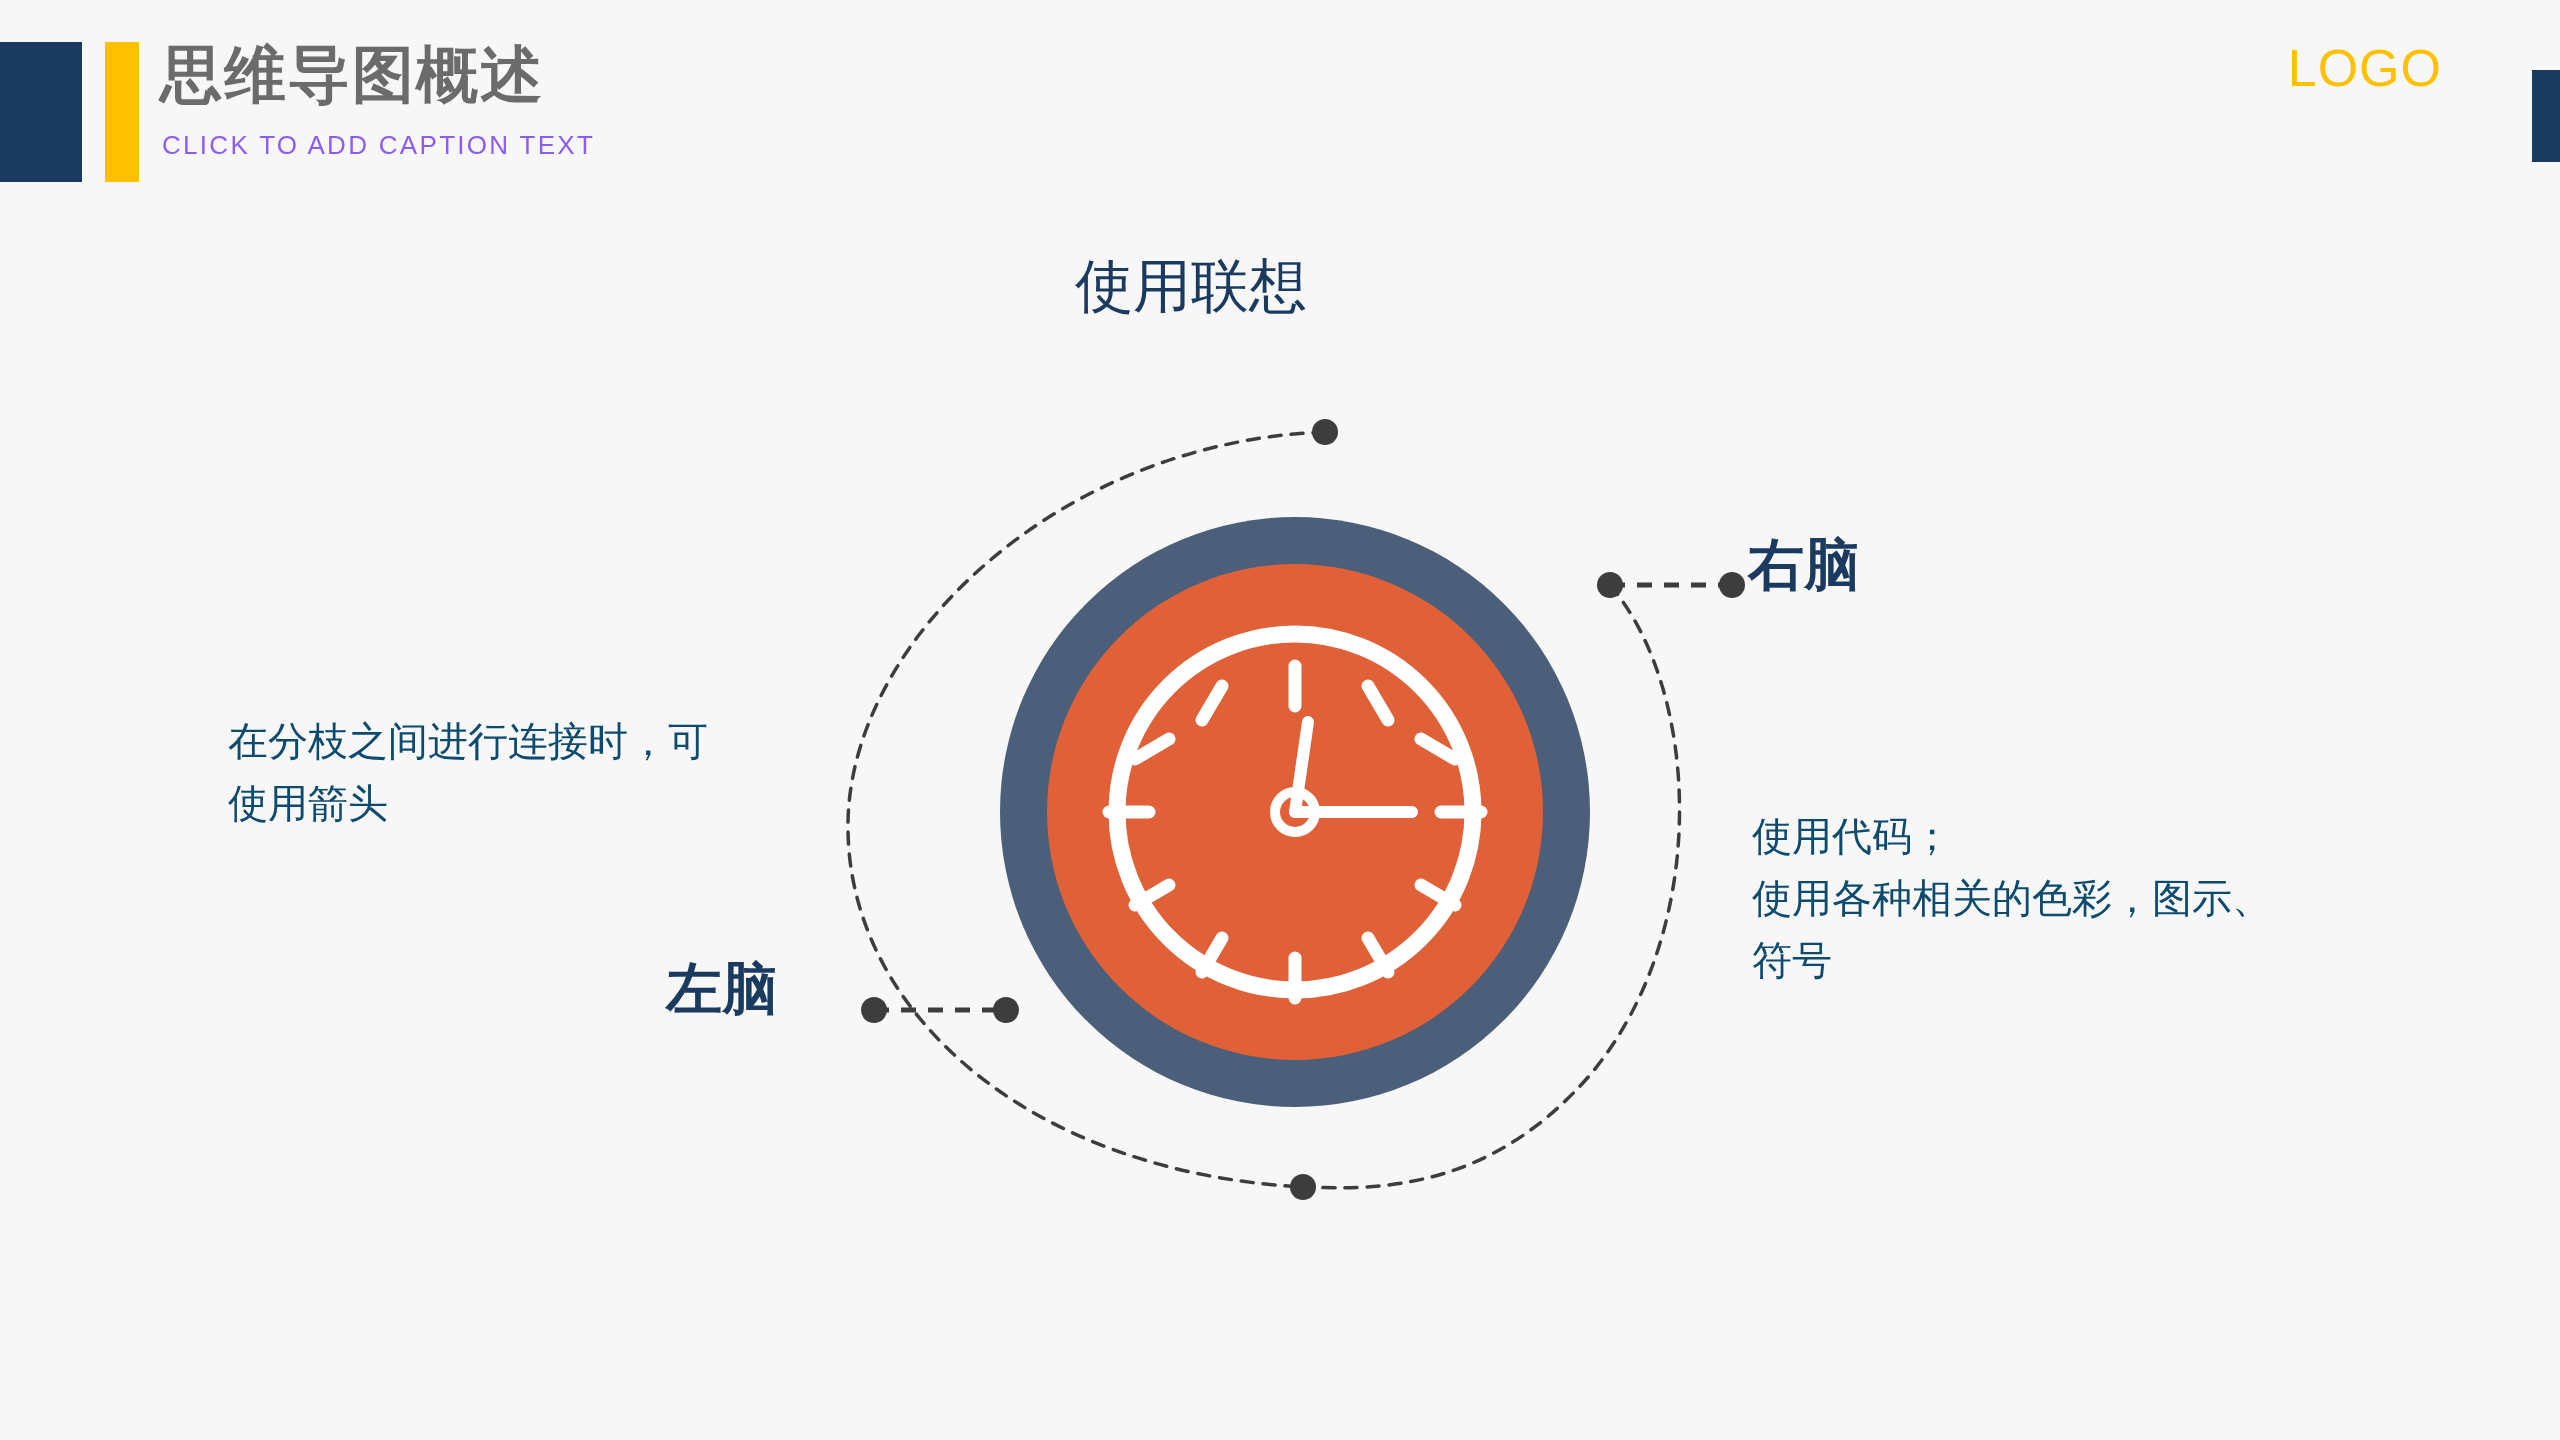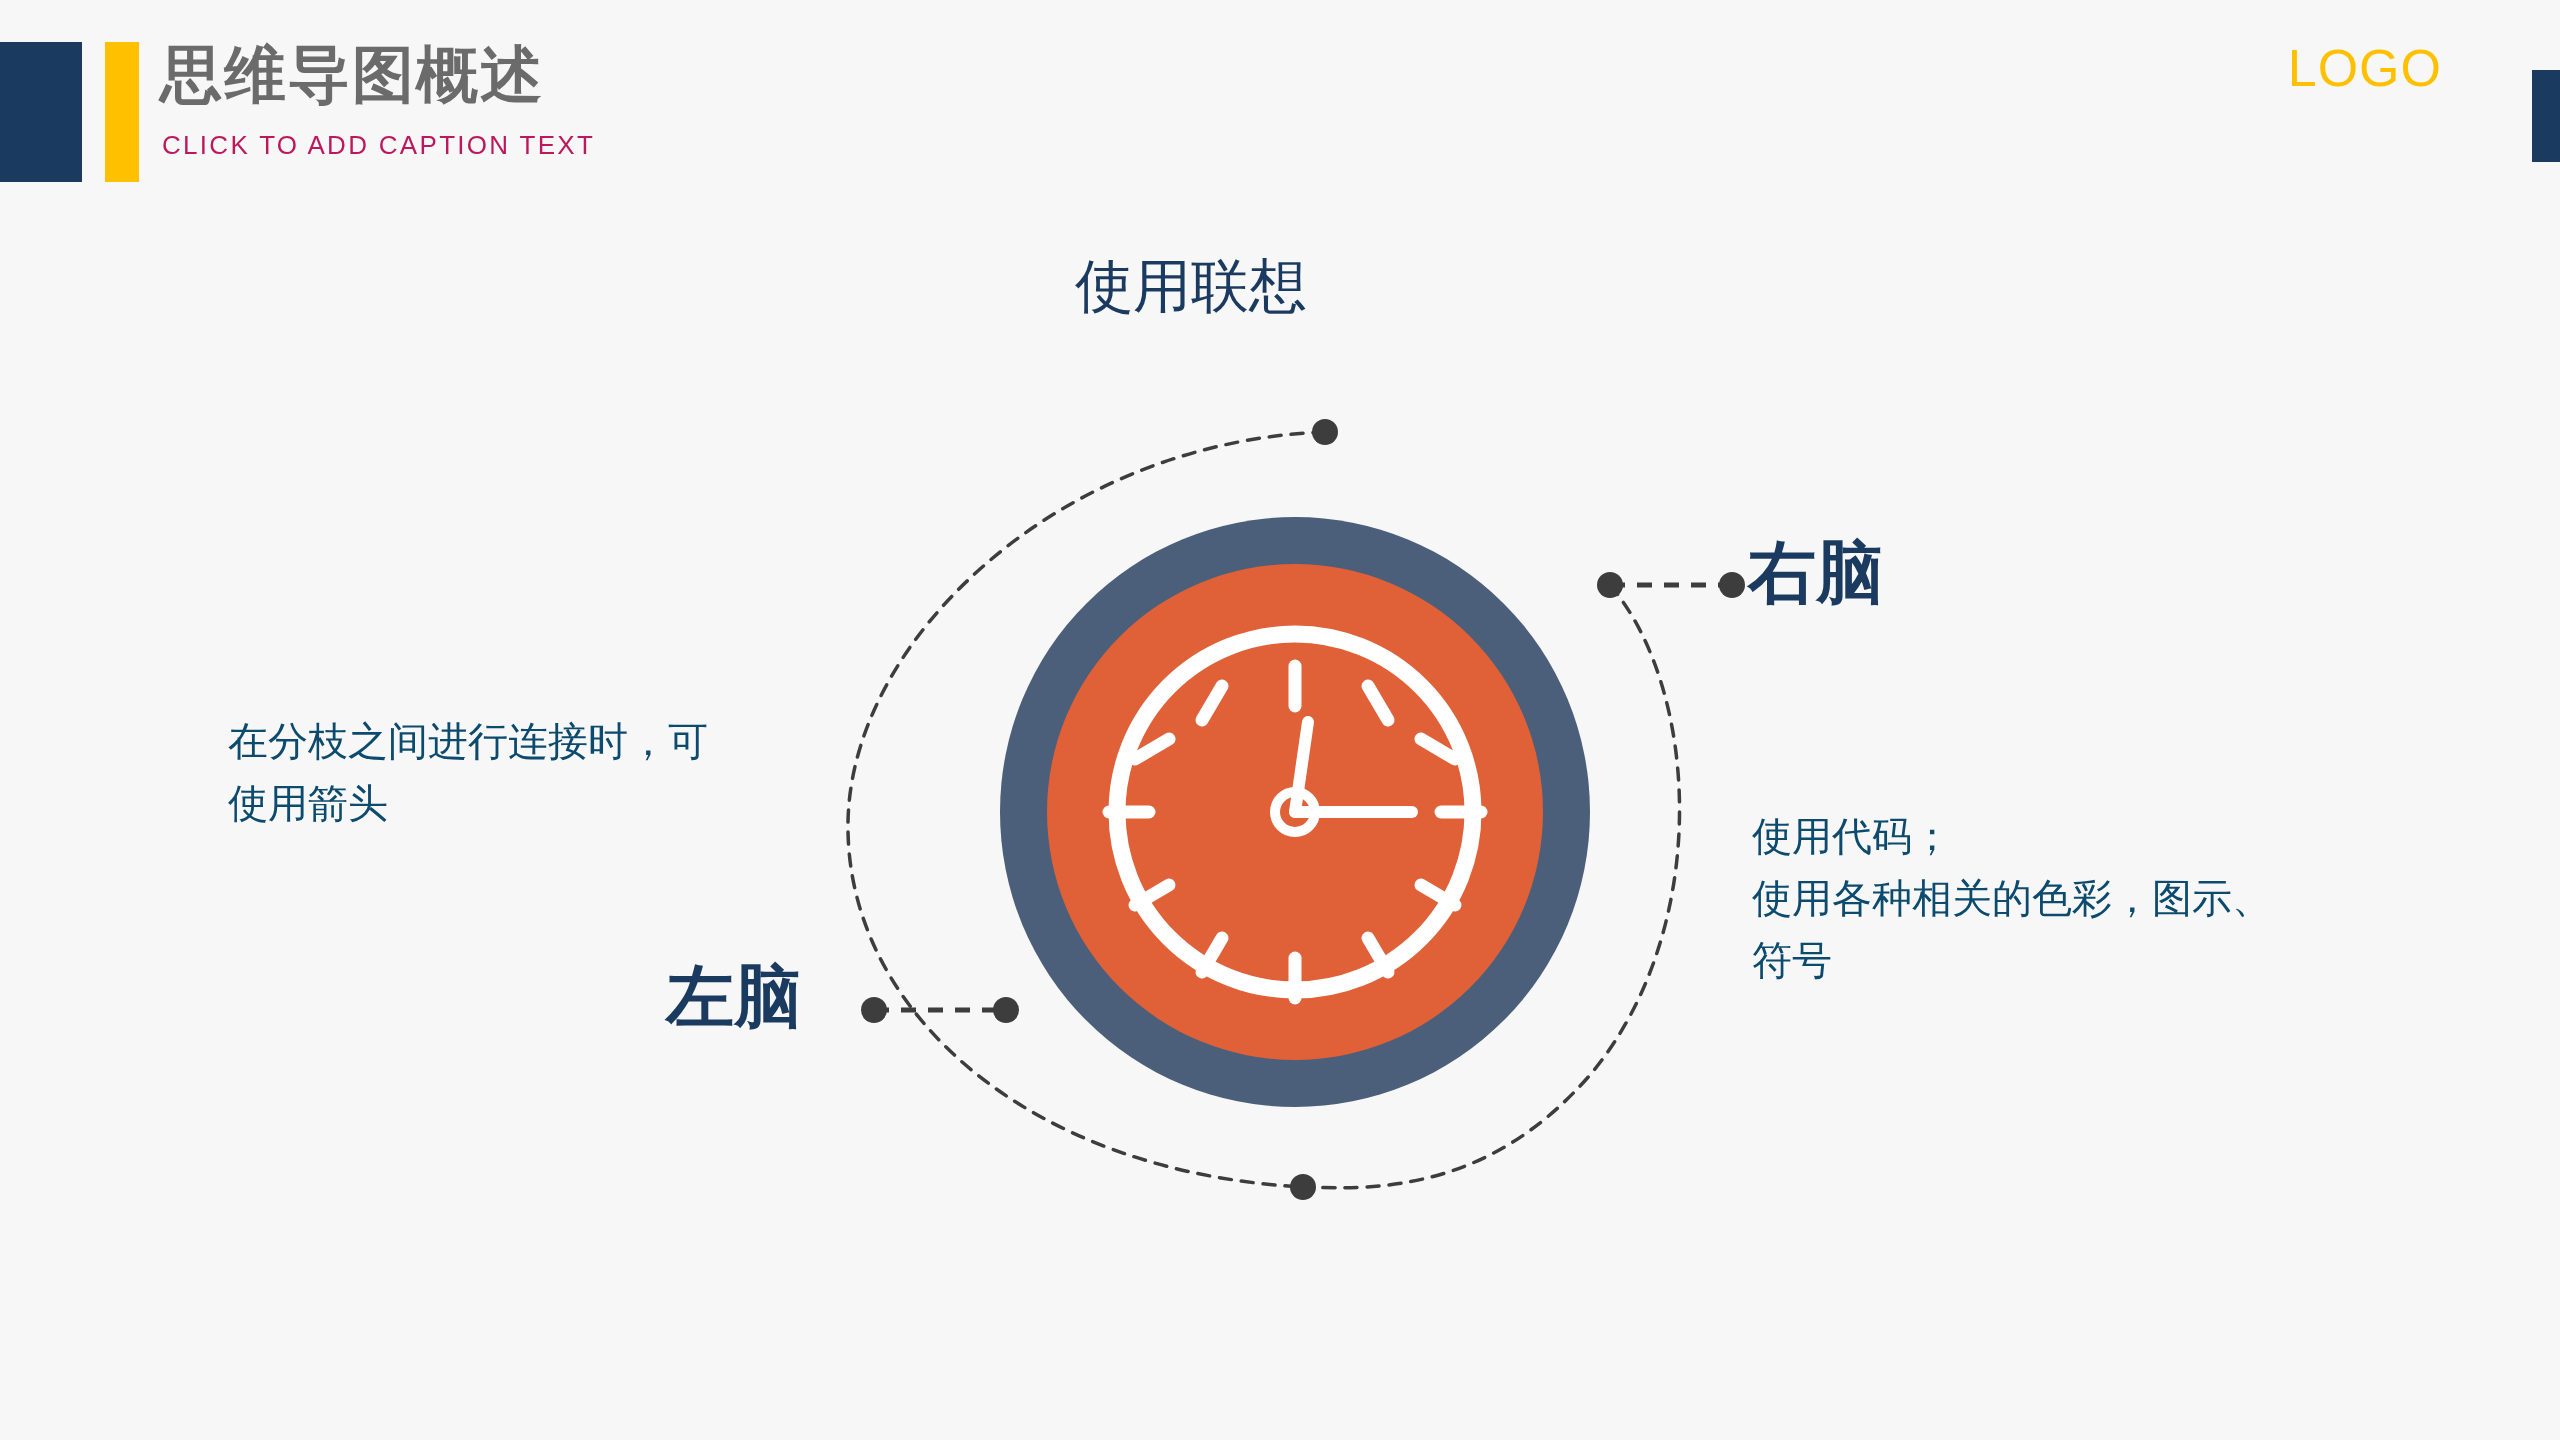--- a/index.html
+++ b/index.html
@@ -45,21 +45,21 @@
     letter-spacing: 2px;
     line-height: 1.05;
     white-space: nowrap;
   }
   .hdr-caption {
     position: absolute;
     left: 162px;
     top: 130px;
     font-size: 26px;
     font-weight: normal;
-    color: #be185d;
+    color: #8b5cf6;
     letter-spacing: 2.3px;
     white-space: nowrap;
   }
   .hdr-logo {
     position: absolute;
     right: 118px;
     top: 38px;
     font-size: 52px;
     color: #FFC000;
     letter-spacing: 1px;
@@ -90,21 +90,21 @@
     position: absolute;
     left: 0;
     top: 0;
     width: 2560px;
     height: 1440px;
   }
 
   
   .brain-label {
     position: absolute;
-    font-size: 68px;
+    font-size: 56px;
     font-weight: bold;
     color: #1A3A5F;
     white-space: nowrap;
   }
   .brain-right { left: 1748px; top: 528px; }
   .brain-left  { left: 666px;  top: 952px; }
 
   
   .body-text {
     position: absolute;

